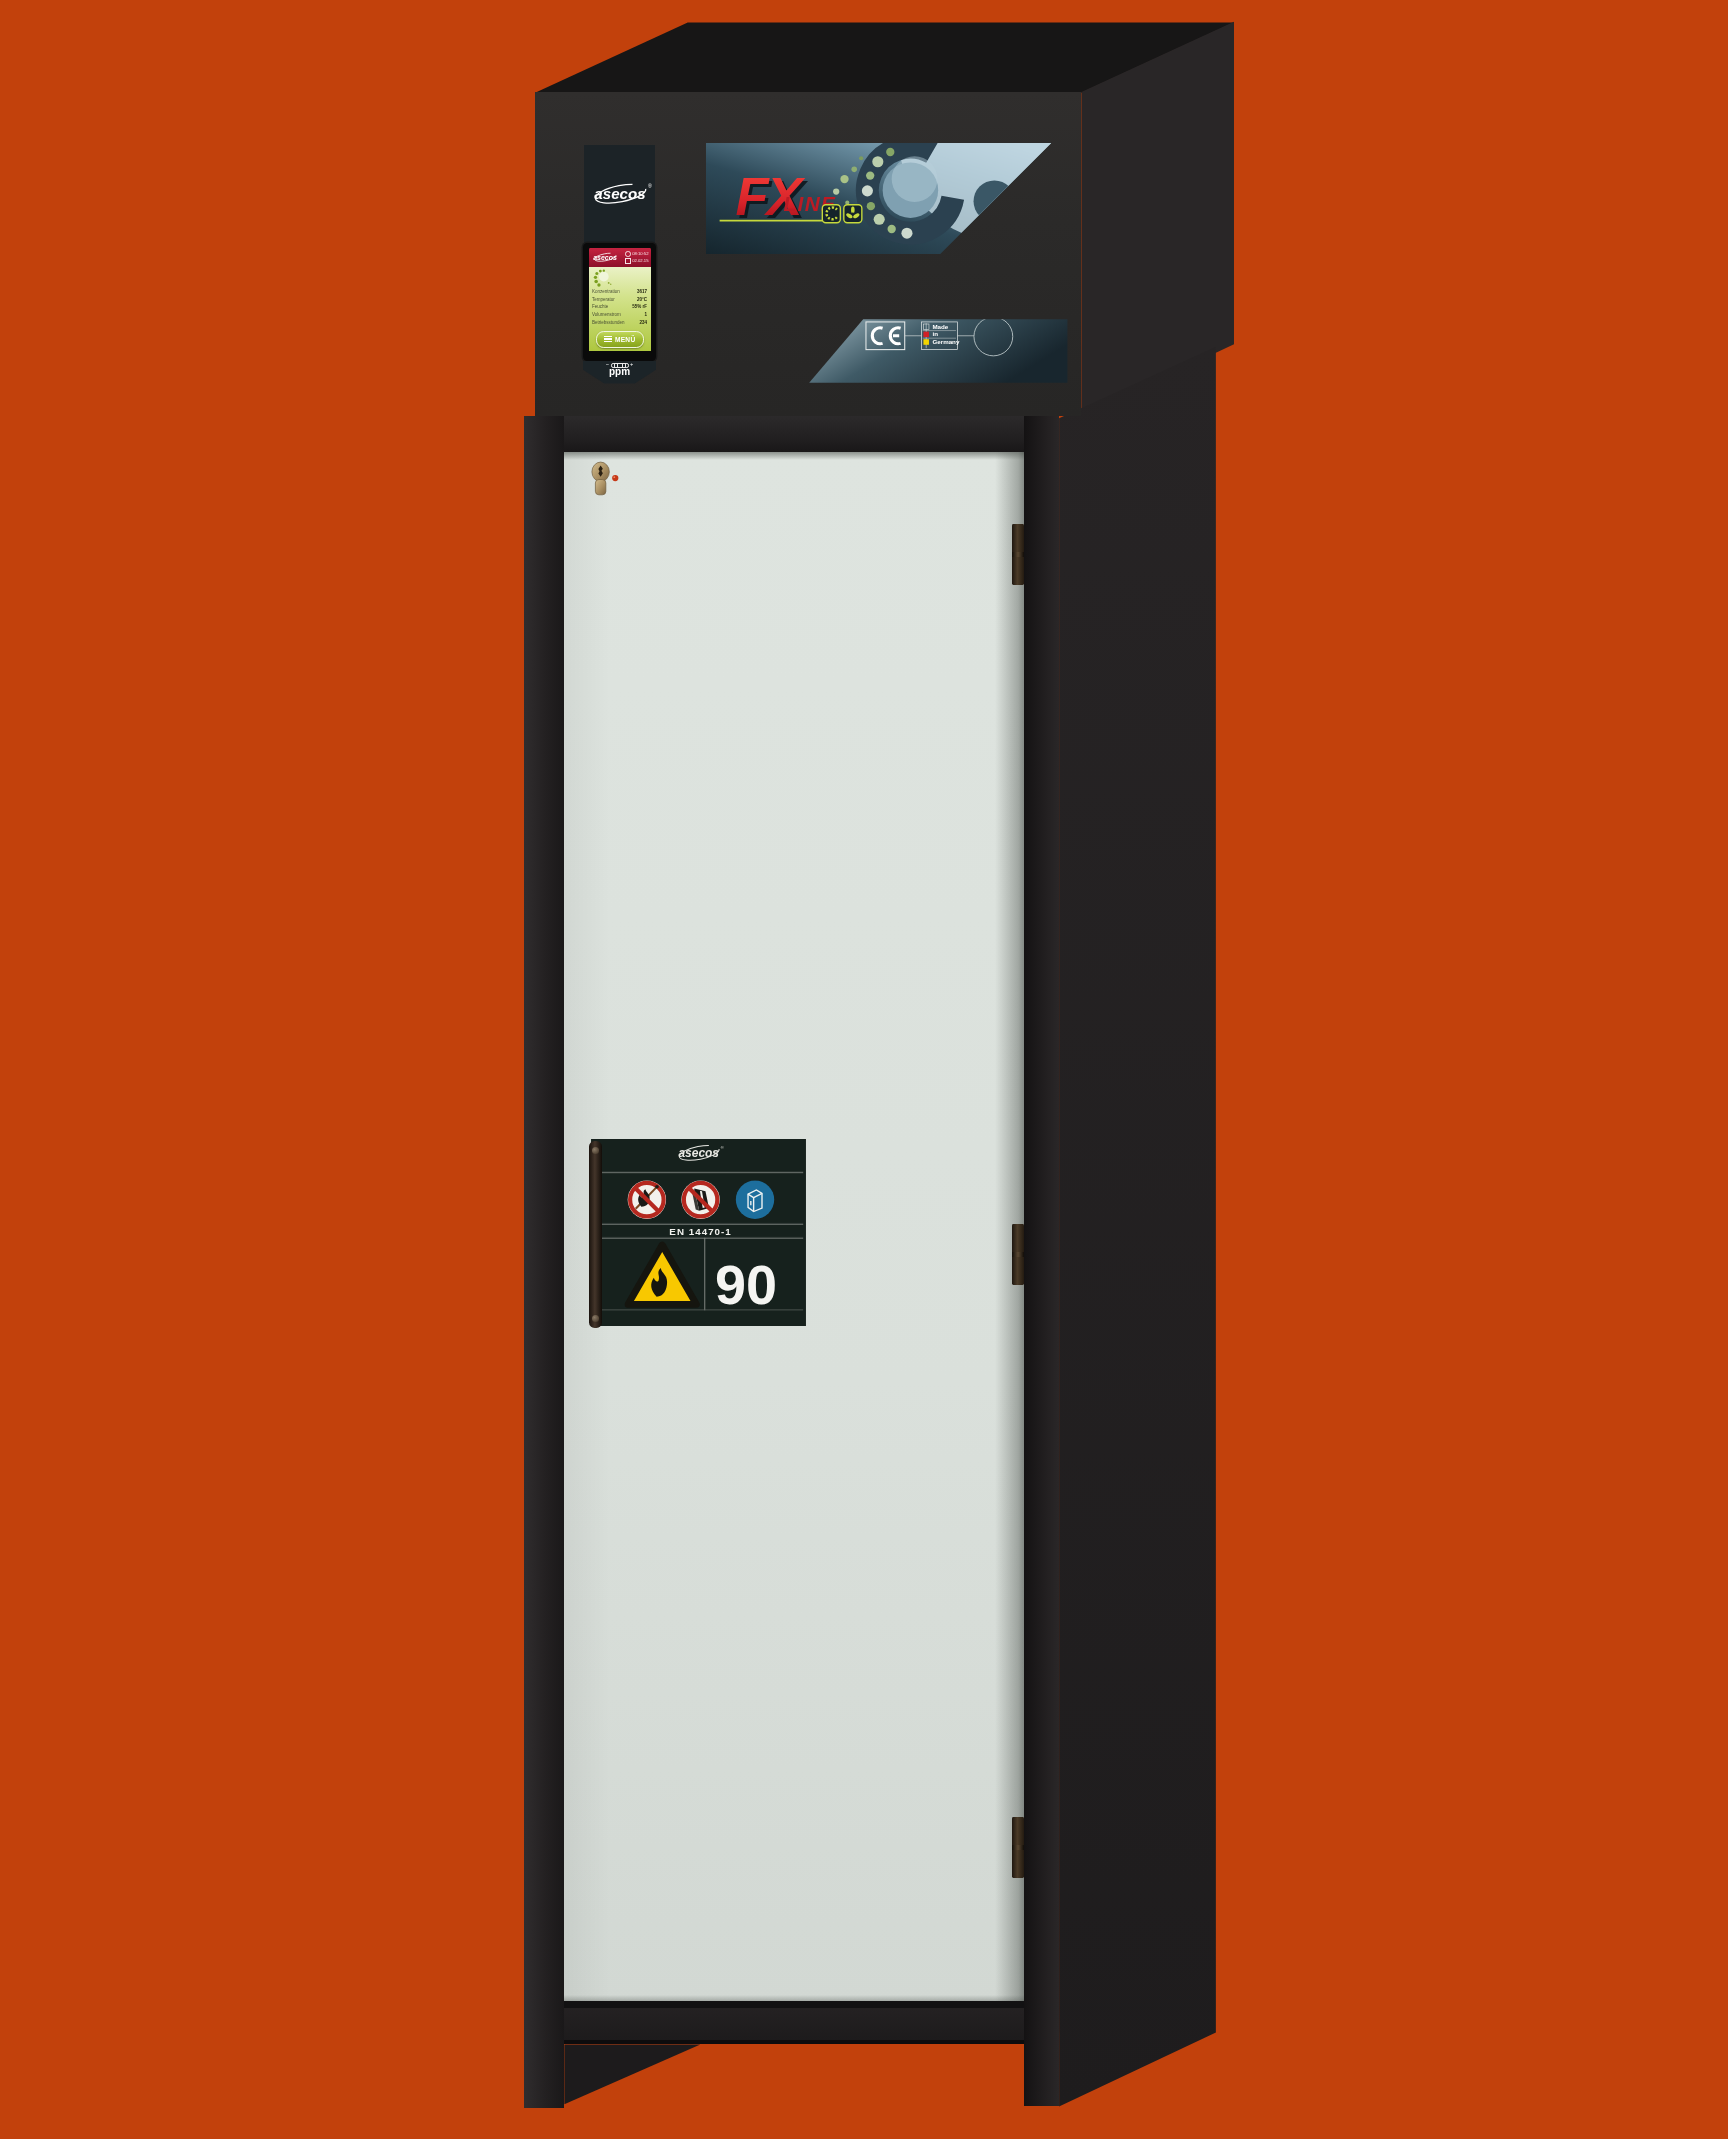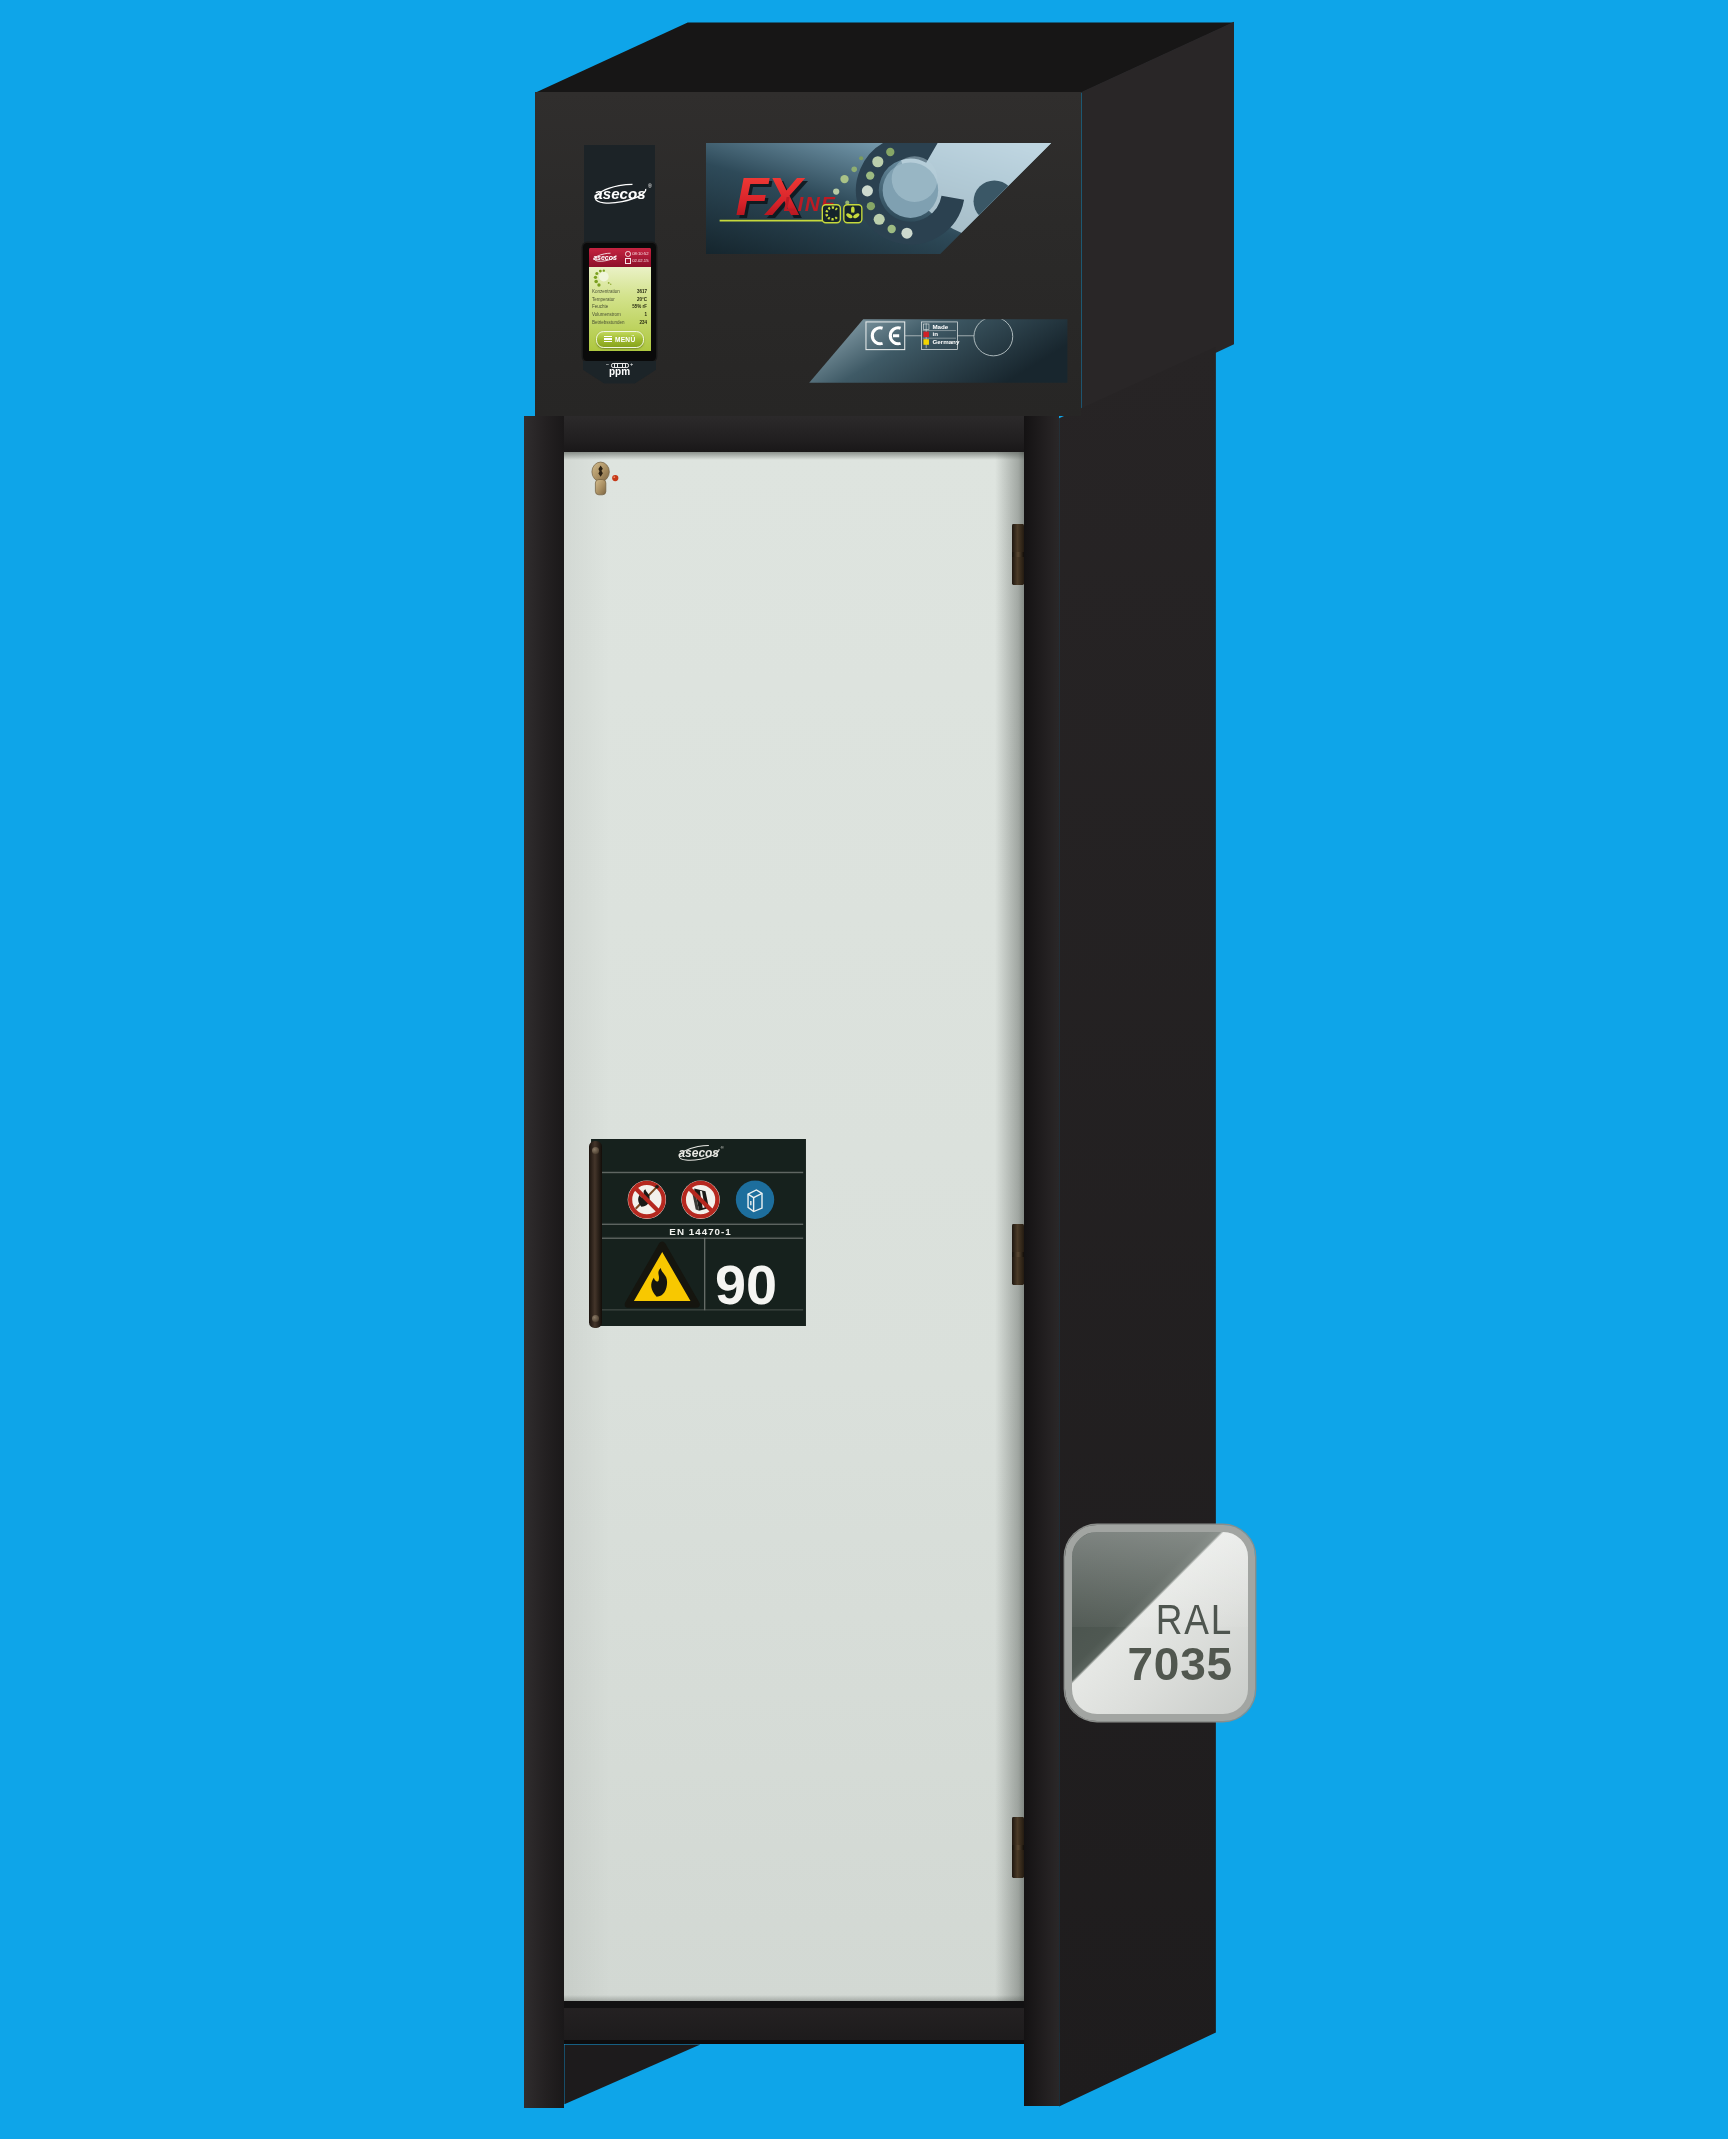--- a/index.html
+++ b/index.html
@@ -1,16 +1,16 @@
 <!DOCTYPE html>
 <html style="font-size:11px"><head>
 <meta charset="utf-8">
 <style>
   html,body{margin:0;padding:0;background:#fff;}
-  .stage{position:relative;width:1728px;height:2140px;background:#0ea5e9;overflow:hidden;
+  .stage{position:relative;width:1728px;height:2140px;background:#c2410c;overflow:hidden;
          font-family:"Liberation Sans",sans-serif;}
   .abs{position:absolute;}
   svg{display:block;}
   svg text{font-family:"Liberation Sans",sans-serif;}
 
   
   .top-unit-front{left:535px;top:92px;width:546px;height:324px;
     background:linear-gradient(180deg,#302e2d 0%,#2b2a29 40%,#272625 100%);}
   .brand-panel{left:584px;top:145px;width:71px;height:98px;background:#1c2327;
     display:flex;align-items:center;justify-content:center;}
@@ -374,22 +374,15 @@
     <div class="knuckle"></div>
     </div>
   <div class="abs hinge" style="top:1817px;">
     <div class="knuckle"></div>
     </div>
 
   <div class="abs base-shadow"></div>
   <div class="abs base-band"></div>
   <div class="abs base-line"></div>
 
-  <div class="abs ral-badge">
-    <div class="ral-gloss"></div>
-    <div class="ral-text">
-      <div class="ral-l1">RAL</div>
-      <div class="ral-l2">7035</div>
-    </div>
-  </div>
 
 </div>
 
 
 </body></html>

